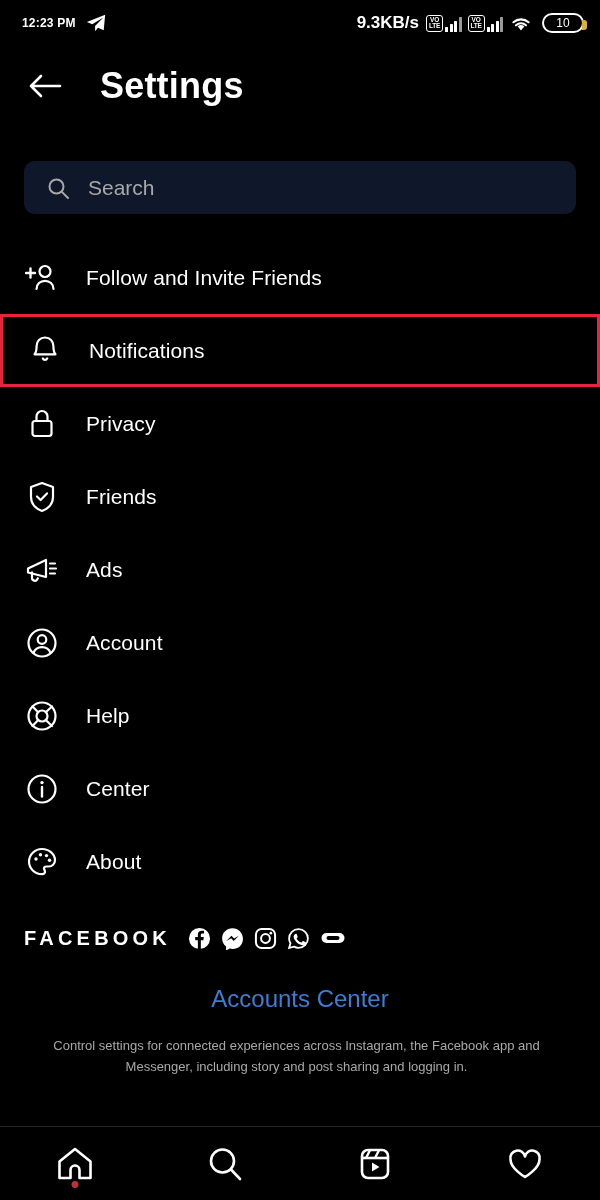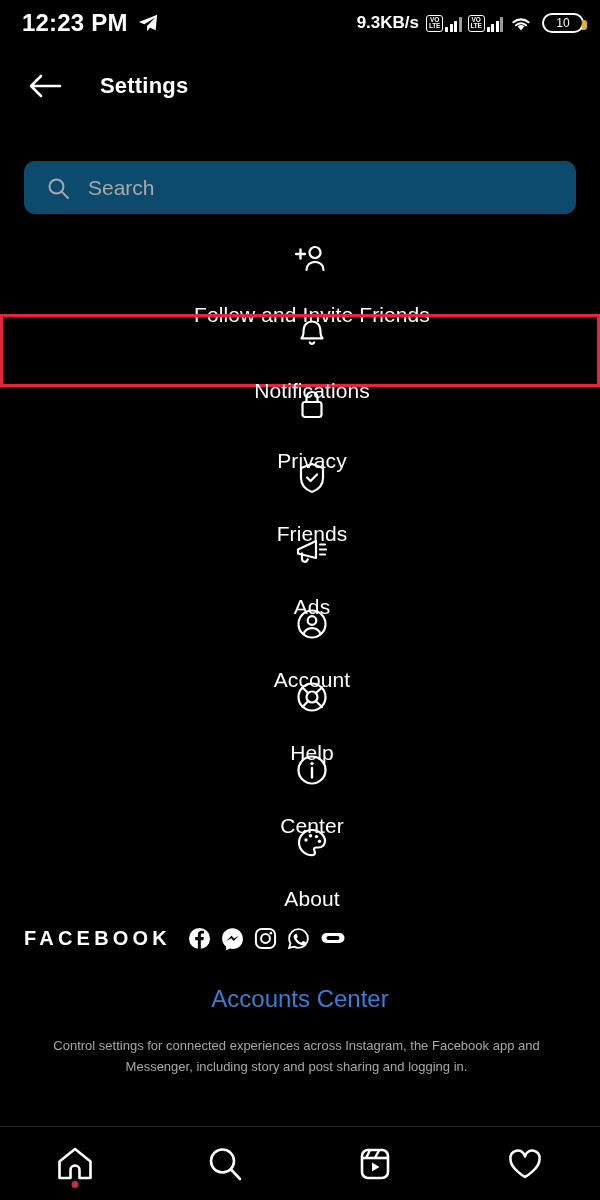--- a/index.html
+++ b/index.html
@@ -11,21 +11,21 @@
   }
   body { position:relative; color:#fff; }
 
   
   .statusbar {
     position:absolute; top:0; left:0; width:600px; height:46px;
     display:flex; align-items:center; justify-content:space-between;
     padding:0 16px 0 22px;
   }
   .sb-left { display:flex; align-items:center; gap:9px; }
-  .sb-time { font-size:24px; font-weight:bold; color:#fff; letter-spacing:.2px; }
+  .sb-time { font-size:12px; font-weight:bold; color:#fff; letter-spacing:.2px; }
   .sb-right { display:flex; align-items:center; gap:6px; }
   .sb-net { font-size:17px; font-weight:bold; color:#fff; margin-right:1px; }
   .volte-group { display:flex; align-items:flex-end; gap:2px; }
   .volte-badge {
     width:17px; height:17px; border:1.5px solid #fff; border-radius:3px;
     display:flex; flex-direction:column; align-items:center; justify-content:center;
     line-height:1; color:#fff;
   }
   .volte-badge span { font-size:6.5px; font-weight:bold; letter-spacing:-.3px; display:block; }
   .bars { display:flex; align-items:flex-end; gap:1.5px; height:15px; }
@@ -44,35 +44,35 @@
     content:""; position:absolute; right:-5px; top:5px;
     width:5px; height:10px; background:#d9b23a; border-radius:0 3px 3px 0;
   }
 
   
   .header {
     position:absolute; top:46px; left:0; width:600px; height:80px;
     display:flex; align-items:center; padding-left:24px; gap:34px;
   }
   .back-btn { width:42px; height:42px; display:flex; align-items:center; justify-content:center; cursor:pointer; }
-  .page-title { font-size:22px; font-weight:bold; letter-spacing:.2px; color:#fff; }
+  .page-title { font-size:36px; font-weight:bold; letter-spacing:.2px; color:#fff; }
 
   
   .search-wrap { position:absolute; top:161px; left:24px; width:552px; height:53px; }
   .search-box {
-    width:100%; height:100%; background:#0c4a6e; border-radius:11px;
+    width:100%; height:100%; background:#0f172a; border-radius:11px;
     display:flex; align-items:center; padding-left:22px; gap:18px; cursor:text;
   }
   .search-placeholder { font-size:21px; color:#a8a8a8; }
 
   
   .menu { position:absolute; top:241px; left:0; width:600px; }
   .menu-item {
     height:73px; display:flex; align-items:center; padding-left:24px; gap:26px;
-    cursor:pointer; position:relative;flex-direction:column;
+    cursor:pointer; position:relative;
   }
   .menu-icon { width:36px; height:36px; display:flex; align-items:center; justify-content:center; flex:0 0 36px; }
   .menu-label { font-size:21px; color:#fff; letter-spacing:.1px; }
   .menu-item.highlighted { border:3px solid #e8233f; }
 
   
   .fb-section { position:absolute; top:915px; left:24px; width:552px;text-align:center; }
   .fb-row { display:flex; align-items:center; gap:17px; height:46px; }
   .fb-word { font-size:20px; font-weight:bold; letter-spacing:4.2px; color:#fff; }
   .fb-icons { display:flex; align-items:center; gap:10px; }

